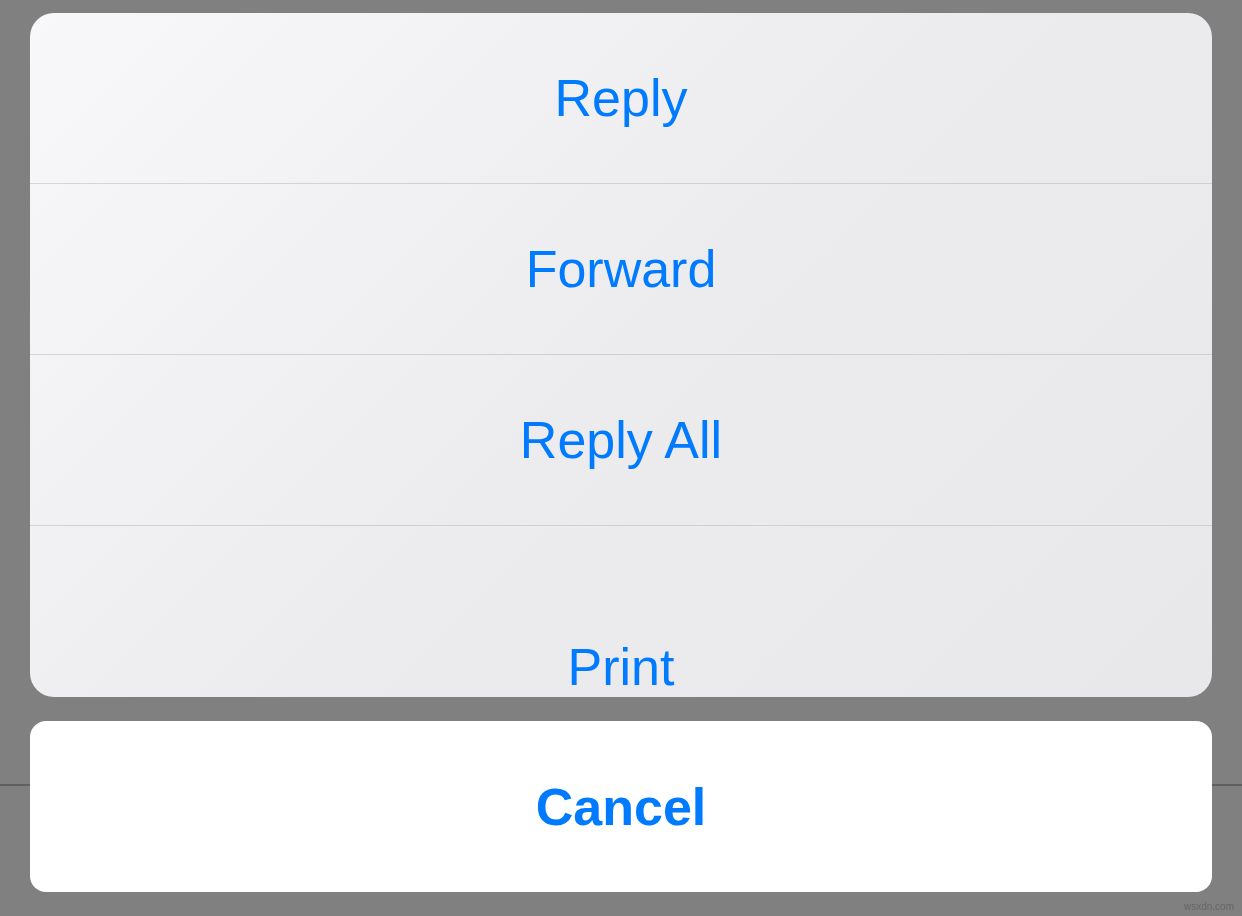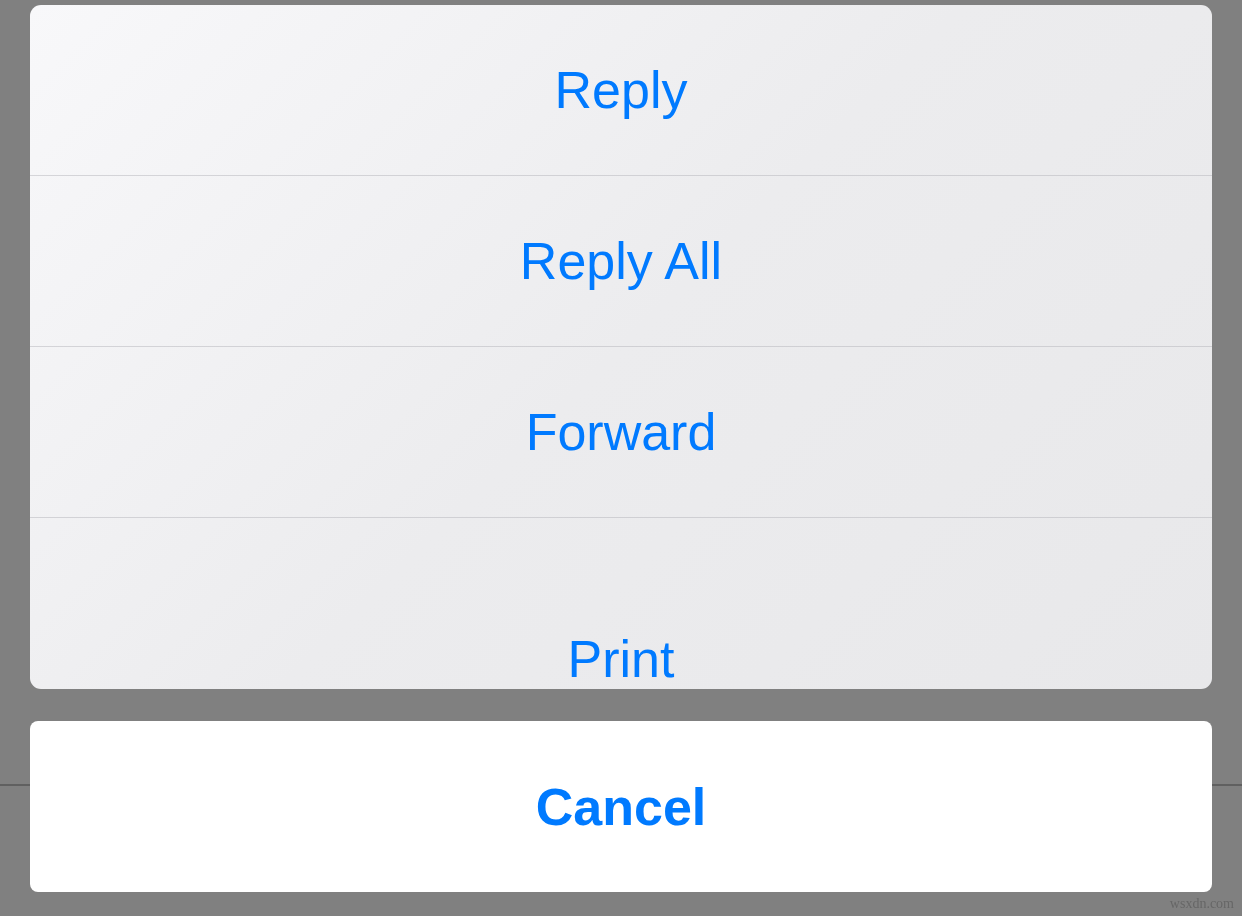--- a/index.html
+++ b/index.html
@@ -47,23 +47,23 @@
     
     .action-sheet-container {
       position: absolute;
       bottom: 24px;
       left: 30px;
       right: 30px;
     }
     
     .action-sheet-group {
       background: linear-gradient(135deg, #f8f8fa 0%, #ececee 50%, #e8e8ea 100%);
-      border-radius: 11px;
+      border-radius: 24px;
       overflow: hidden;
-      margin-bottom: 32px;
+      margin-bottom: 24px;
     }
     
     .action-sheet-button {
       width: 100%;
       height: 171px;
       border: none;
       background: transparent;
       font-size: 52px;
       font-weight: 400;
       color: #007AFF;
@@ -75,21 +75,21 @@
       font-family: inherit;
     }
     
     .action-sheet-button:last-child {
       border-bottom: none;
       align-items: flex-end;
     }
     
     .cancel-group {
       background: #ffffff;
-      border-radius: 8px;
+      border-radius: 16px;
       overflow: hidden;
     }
     
     .cancel-button {
       width: 100%;
       height: 171px;
       border: none;
       background: transparent;
       font-size: 52px;
       font-weight: 600;
@@ -98,43 +98,43 @@
       display: flex;
       align-items: center;
       justify-content: center;
       font-family: inherit;
     }
     
     .watermark {
       position: absolute;
       bottom: 4px;
       right: 8px;
-      font-size: 14px;
+      font-size: 10px;
       color: #666;
-      font-family: Liberation Serif, serif;
+      font-family: Liberation Sans, sans-serif;
       z-index: 100;
     }
   </style>
 </head>
 <body>
 
 <div class="background-content">
   <div class="bg-separator"></div>
 </div>
 
 <div class="action-sheet-container">
   <div class="action-sheet-group">
     <button class="action-sheet-button">
       <span>Reply</span>
     </button>
     <button class="action-sheet-button">
-      <span>Reply All</span>
+      <span>Forward</span>
     </button>
     <button class="action-sheet-button">
-      <span>Forward</span>
+      <span>Reply All</span>
     </button>
     <button class="action-sheet-button">
       <span>Print</span>
     </button>
   </div>
 
   <div class="cancel-group">
     <button class="cancel-button">
       <span>Cancel</span>
     </button>

